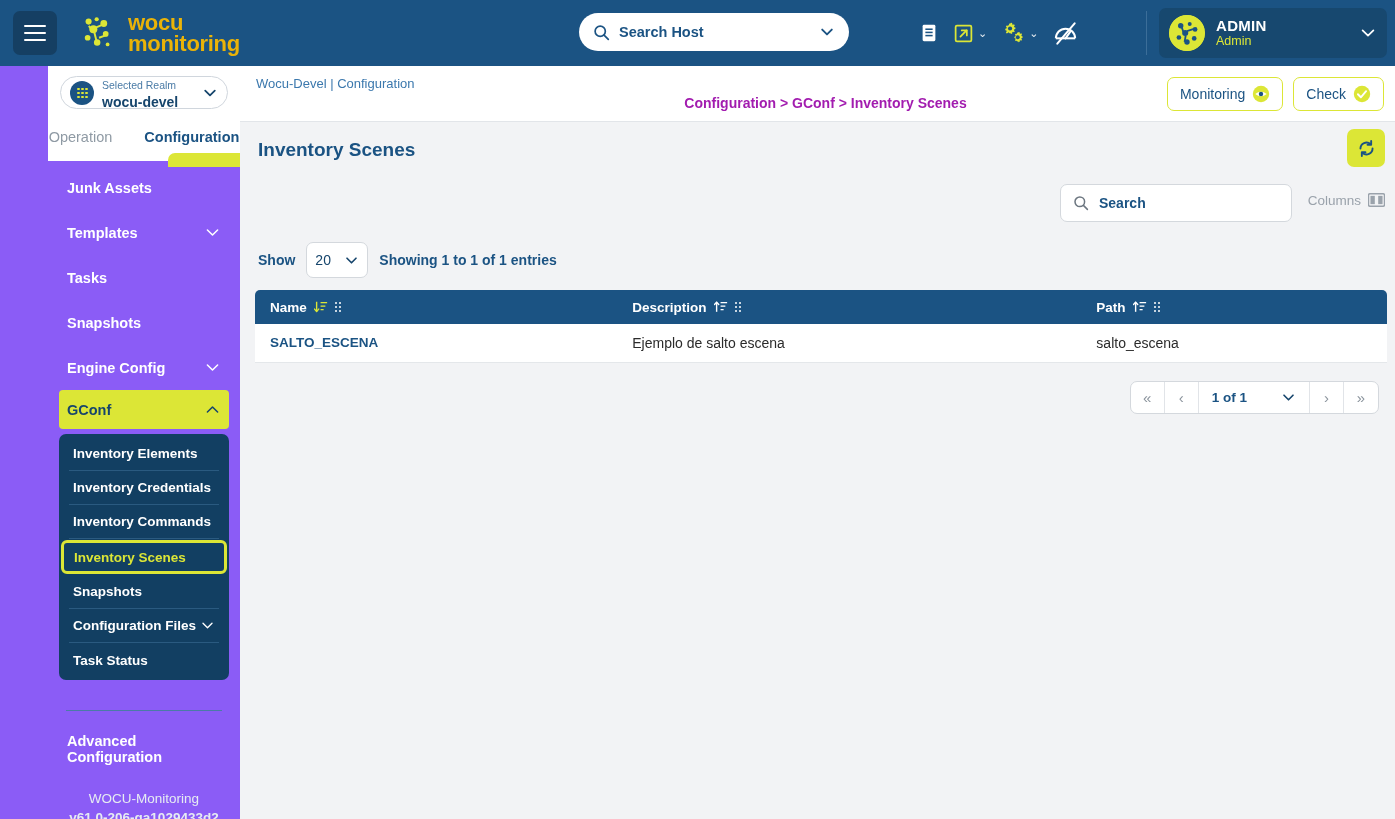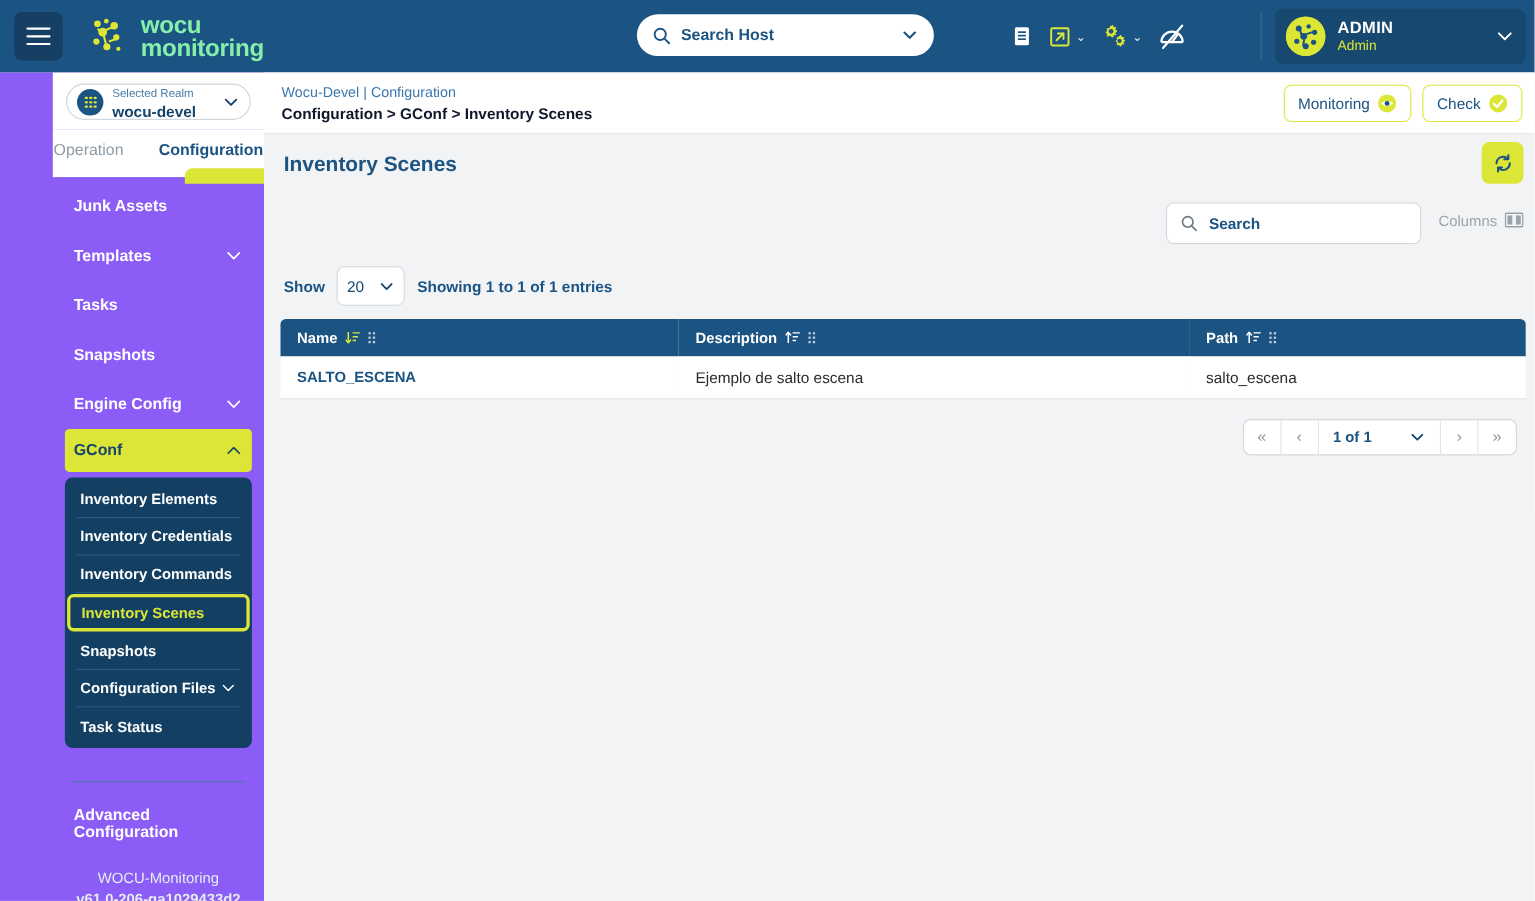--- a/index.html
+++ b/index.html
@@ -20,21 +20,21 @@
   .burger {
     width: 44px; height: 44px; margin-left: 13px;
     background: #153f63; border-radius: 7px;
     display: flex; flex-direction: column; justify-content: center;
     align-items: center; gap: 5px; cursor: pointer;
   }
   .burger span { display: block; width: 22px; height: 2px; background: #fff; border-radius: 1px; }
 
   .brand { display: flex; align-items: center; margin-left: 24px; gap: 9px; cursor: pointer; }
   .brand-mark { width: 38px; height: 38px; }
-  .brand-txt { color: #86efac; font-size: 22px; font-weight: 700; line-height: 21px; letter-spacing: -0.3px; }
+  .brand-txt { color: #eab308; font-size: 22px; font-weight: 700; line-height: 21px; letter-spacing: -0.3px; }
   .brand-txt .l1 { display: block; }
   .brand-txt .l2 { display: block; }
 
   .search-host {
     position: absolute; left: 579px; top: 13px;
     width: 270px; height: 38px;
     background: #fff; border-radius: 19px;
     display: flex; align-items: center; padding: 0 14px;
     cursor: text;
   }
@@ -110,21 +110,21 @@
   .version { color: #e6ecf2; font-size: 13.5px; text-align: center; padding: 24px 20px 0 20px; line-height: 19px; }
   .version b { font-weight: 700; }
 
   
   .main { position: absolute; left: 240px; top: 66px; width: 1155px; height: 753px; background: #f2f3f5; }
   .crumbbar {
     height: 56px; background: #fff; border-bottom: 1px solid #e2e5e9;
     padding: 9px 0 0 16px; position: relative;
   }
   .crumb1 { font-size: 13px; color: #3b78ad; line-height: 18px; }
-  .crumb2 { font-size: 14px; color: #0f172a; font-weight: 700; line-height: 20px; }
+  .crumb2 { font-size: 14px; color: #a21caf; font-weight: 700; line-height: 20px; text-align: center; }
   .crumb-btns { position: absolute; right: 11px; top: 11px; display: flex; gap: 10px; }
   .pill {
     height: 34px; border: 1.6px solid #dce636; border-radius: 7px; background: #fff;
     display: flex; align-items: center; gap: 7px; padding: 0 12px; cursor: pointer;
     font-size: 14px; color: #1b5383;
   }
 
   .page-head { height: 56px; display: flex; align-items: center; padding: 0 18px; position: relative; }
   .page-title { font-size: 19px; font-weight: 700; color: #1b5383; }
   .refresh-btn {

